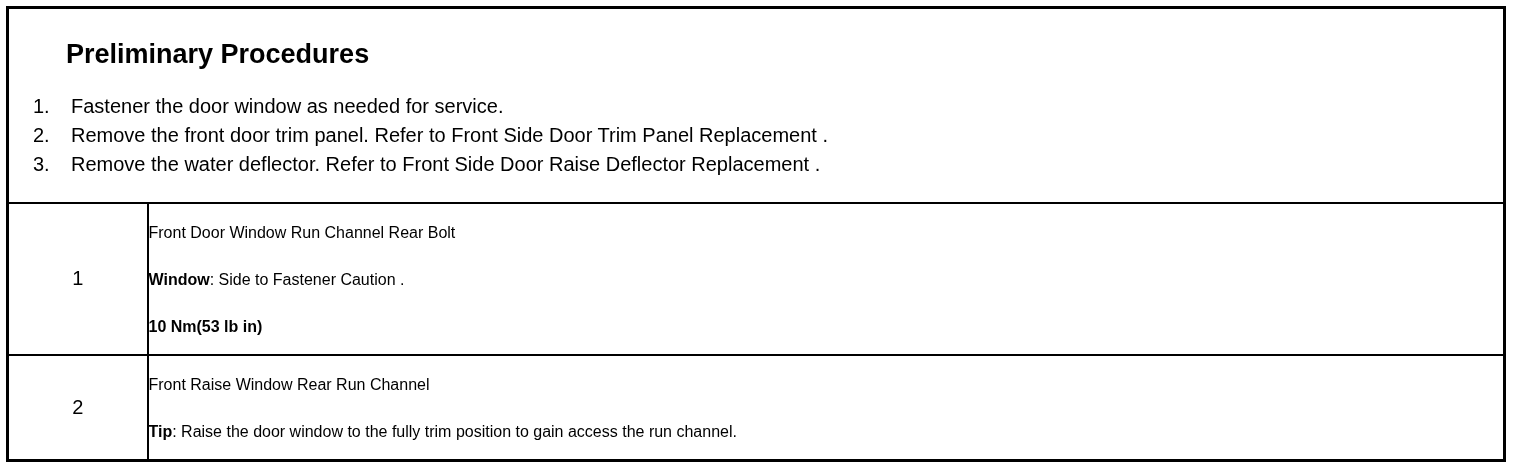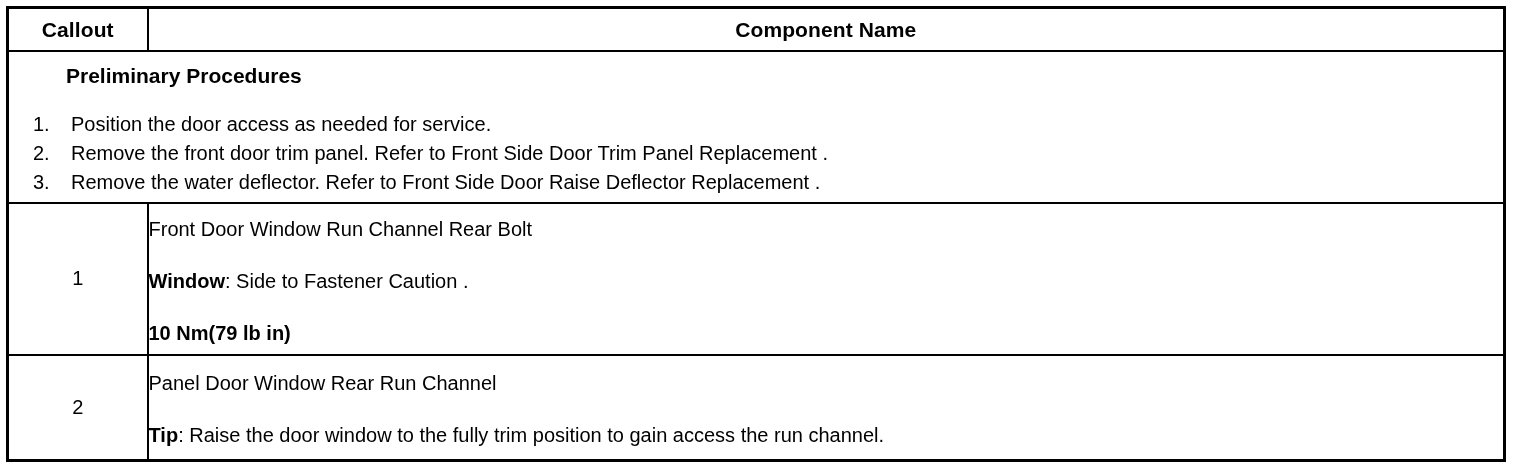--- a/index.html
+++ b/index.html
@@ -54,21 +54,21 @@
   .hdr-callout { font-size: 21px; }
   .hdr-component { font-size: 21px; }
 
   
   .prelim-cell {
     padding: 10px 0 12px 0;
     vertical-align: top;
   }
   .prelim-title {
     font-weight: bold;
-    font-size: 21px;
+    font-size: 27px;
     margin: 8px 0 0 57px;
     line-height: 1.15;
   }
   ol.prelim-list {
     list-style: none;
     margin: 22px 0 0 0;
     padding: 0;
   }
   ol.prelim-list li {
     position: relative;
@@ -89,21 +89,21 @@
   .num-cell {
     text-align: center;
     font-size: 20px;
     vertical-align: middle;
   }
   .desc-cell {
     padding: 10px 6px 10px 8px;
     vertical-align: top;
   }
   .desc-line {
-    font-size: 20px;
+    font-size: 16px;
     line-height: 1.3;
     margin: 4px 0 0 0;
     white-space: nowrap;
   }
   .desc-line.gap { margin-top: 26px; }
   .desc-line b { font-weight: bold; }
 
   .row-1 { height: 152px; }
   .row-2 { height: 106px; }
 </style>
@@ -111,32 +111,28 @@
 <body>
 
 <div class="sheet">
   <table class="callout-table">
     <colgroup>
       <col class="col-callout">
       <col class="col-component">
     </colgroup>
     <tbody>
 
-      <tr>
-        <th class="hdr hdr-callout">Callout</th>
-        <th class="hdr hdr-component">Component Name</th>
-      </tr>
 
       <tr>
         <td class="prelim-cell" colspan="2">
           <div class="prelim-title">Preliminary Procedures</div>
           <ol class="prelim-list">
             <li>
               <span class="num">1.</span>
-              <span class="txt">Position the door access as needed for service.</span>
+              <span class="txt">Fastener the door window as needed for service.</span>
             </li>
             <li>
               <span class="num">2.</span>
               <span class="txt">Remove the front door trim panel. Refer to Front Side Door Trim Panel Replacement .</span>
             </li>
             <li>
               <span class="num">3.</span>
               <span class="txt">Remove the water deflector. Refer to Front Side Door Raise Deflector Replacement .</span>
             </li>
           </ol>
@@ -144,29 +140,29 @@
       </tr>
 
       <tr class="row-1">
         <td class="num-cell">1</td>
         <td class="desc-cell">
           <div class="desc-line">Front Door Window Run Channel Rear Bolt</div>
           <div class="desc-line gap">
             <b>Window</b><span>: </span><span>Side to Fastener Caution .</span>
           </div>
           <div class="desc-line gap">
-            <b>10 Nm(79 lb in)</b>
+            <b>10 Nm(53 lb in)</b>
           </div>
         </td>
       </tr>
 
       <tr class="row-2">
         <td class="num-cell">2</td>
         <td class="desc-cell">
-          <div class="desc-line">Panel Door Window Rear Run Channel</div>
+          <div class="desc-line">Front Raise Window Rear Run Channel</div>
           <div class="desc-line gap">
             <b>Tip</b><span>: </span><span>Raise the door window to the fully trim position to gain access the run channel.</span>
           </div>
         </td>
       </tr>
 
     </tbody>
   </table>
 </div>
 

